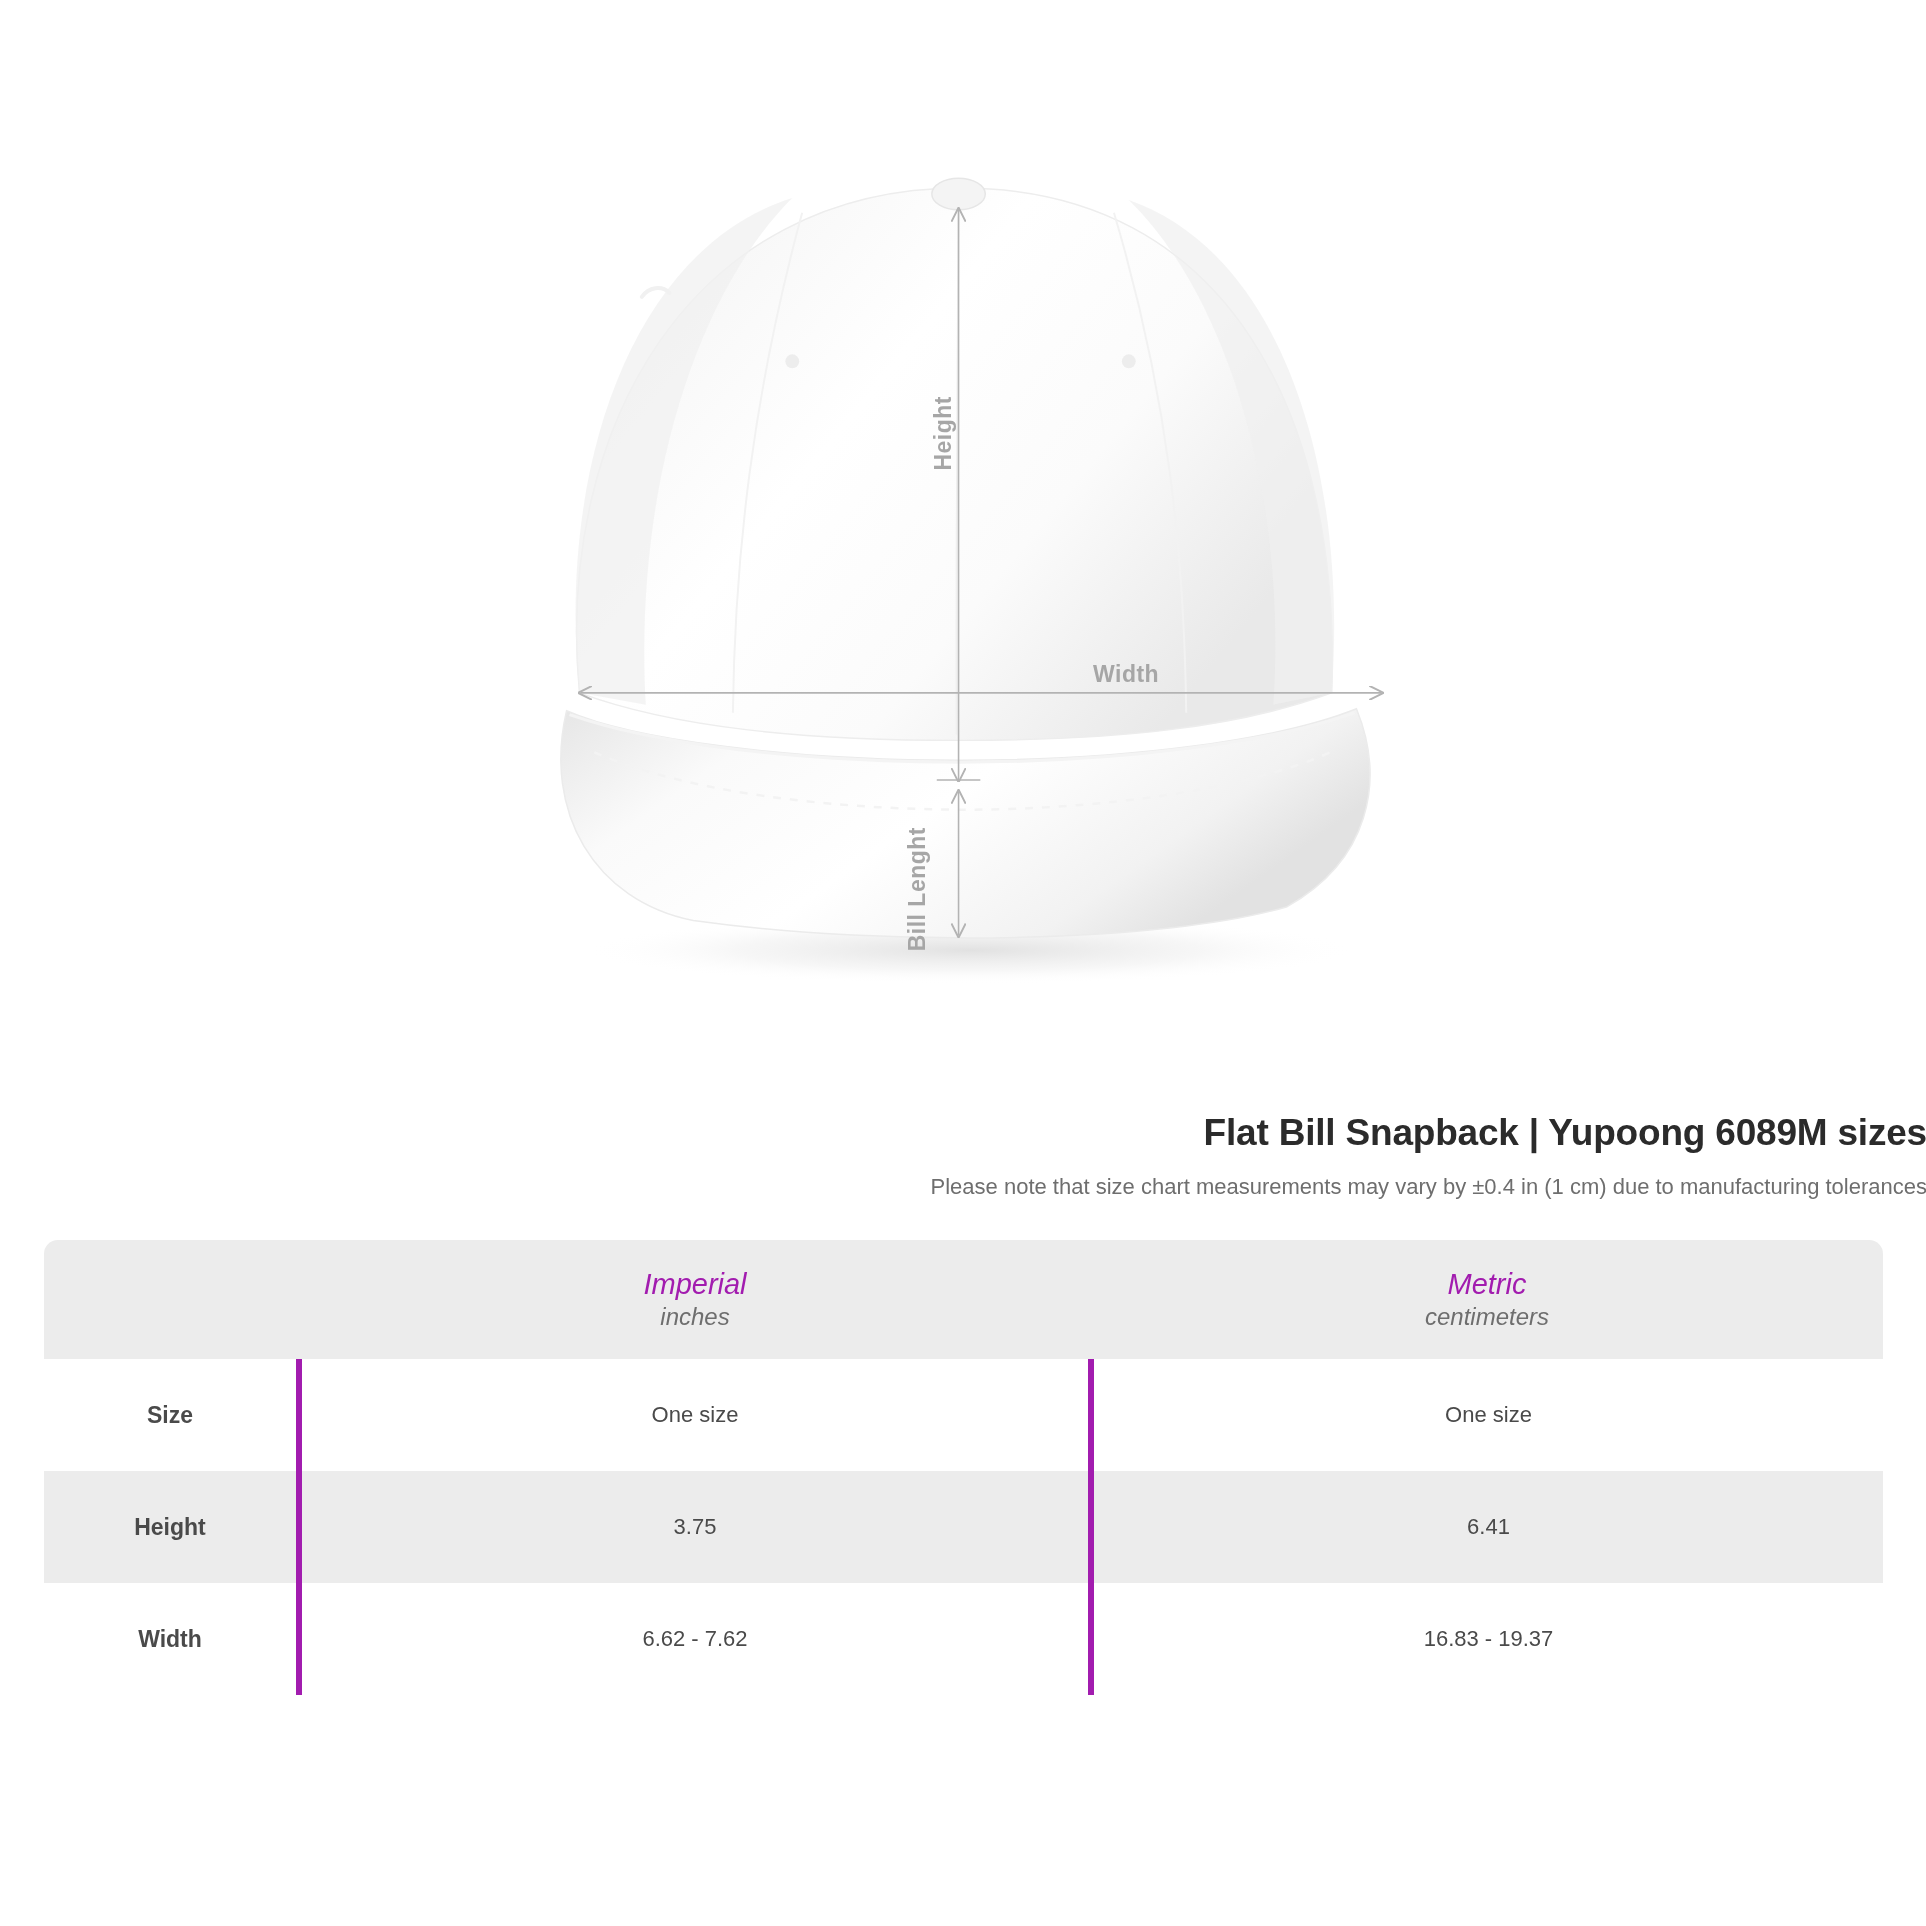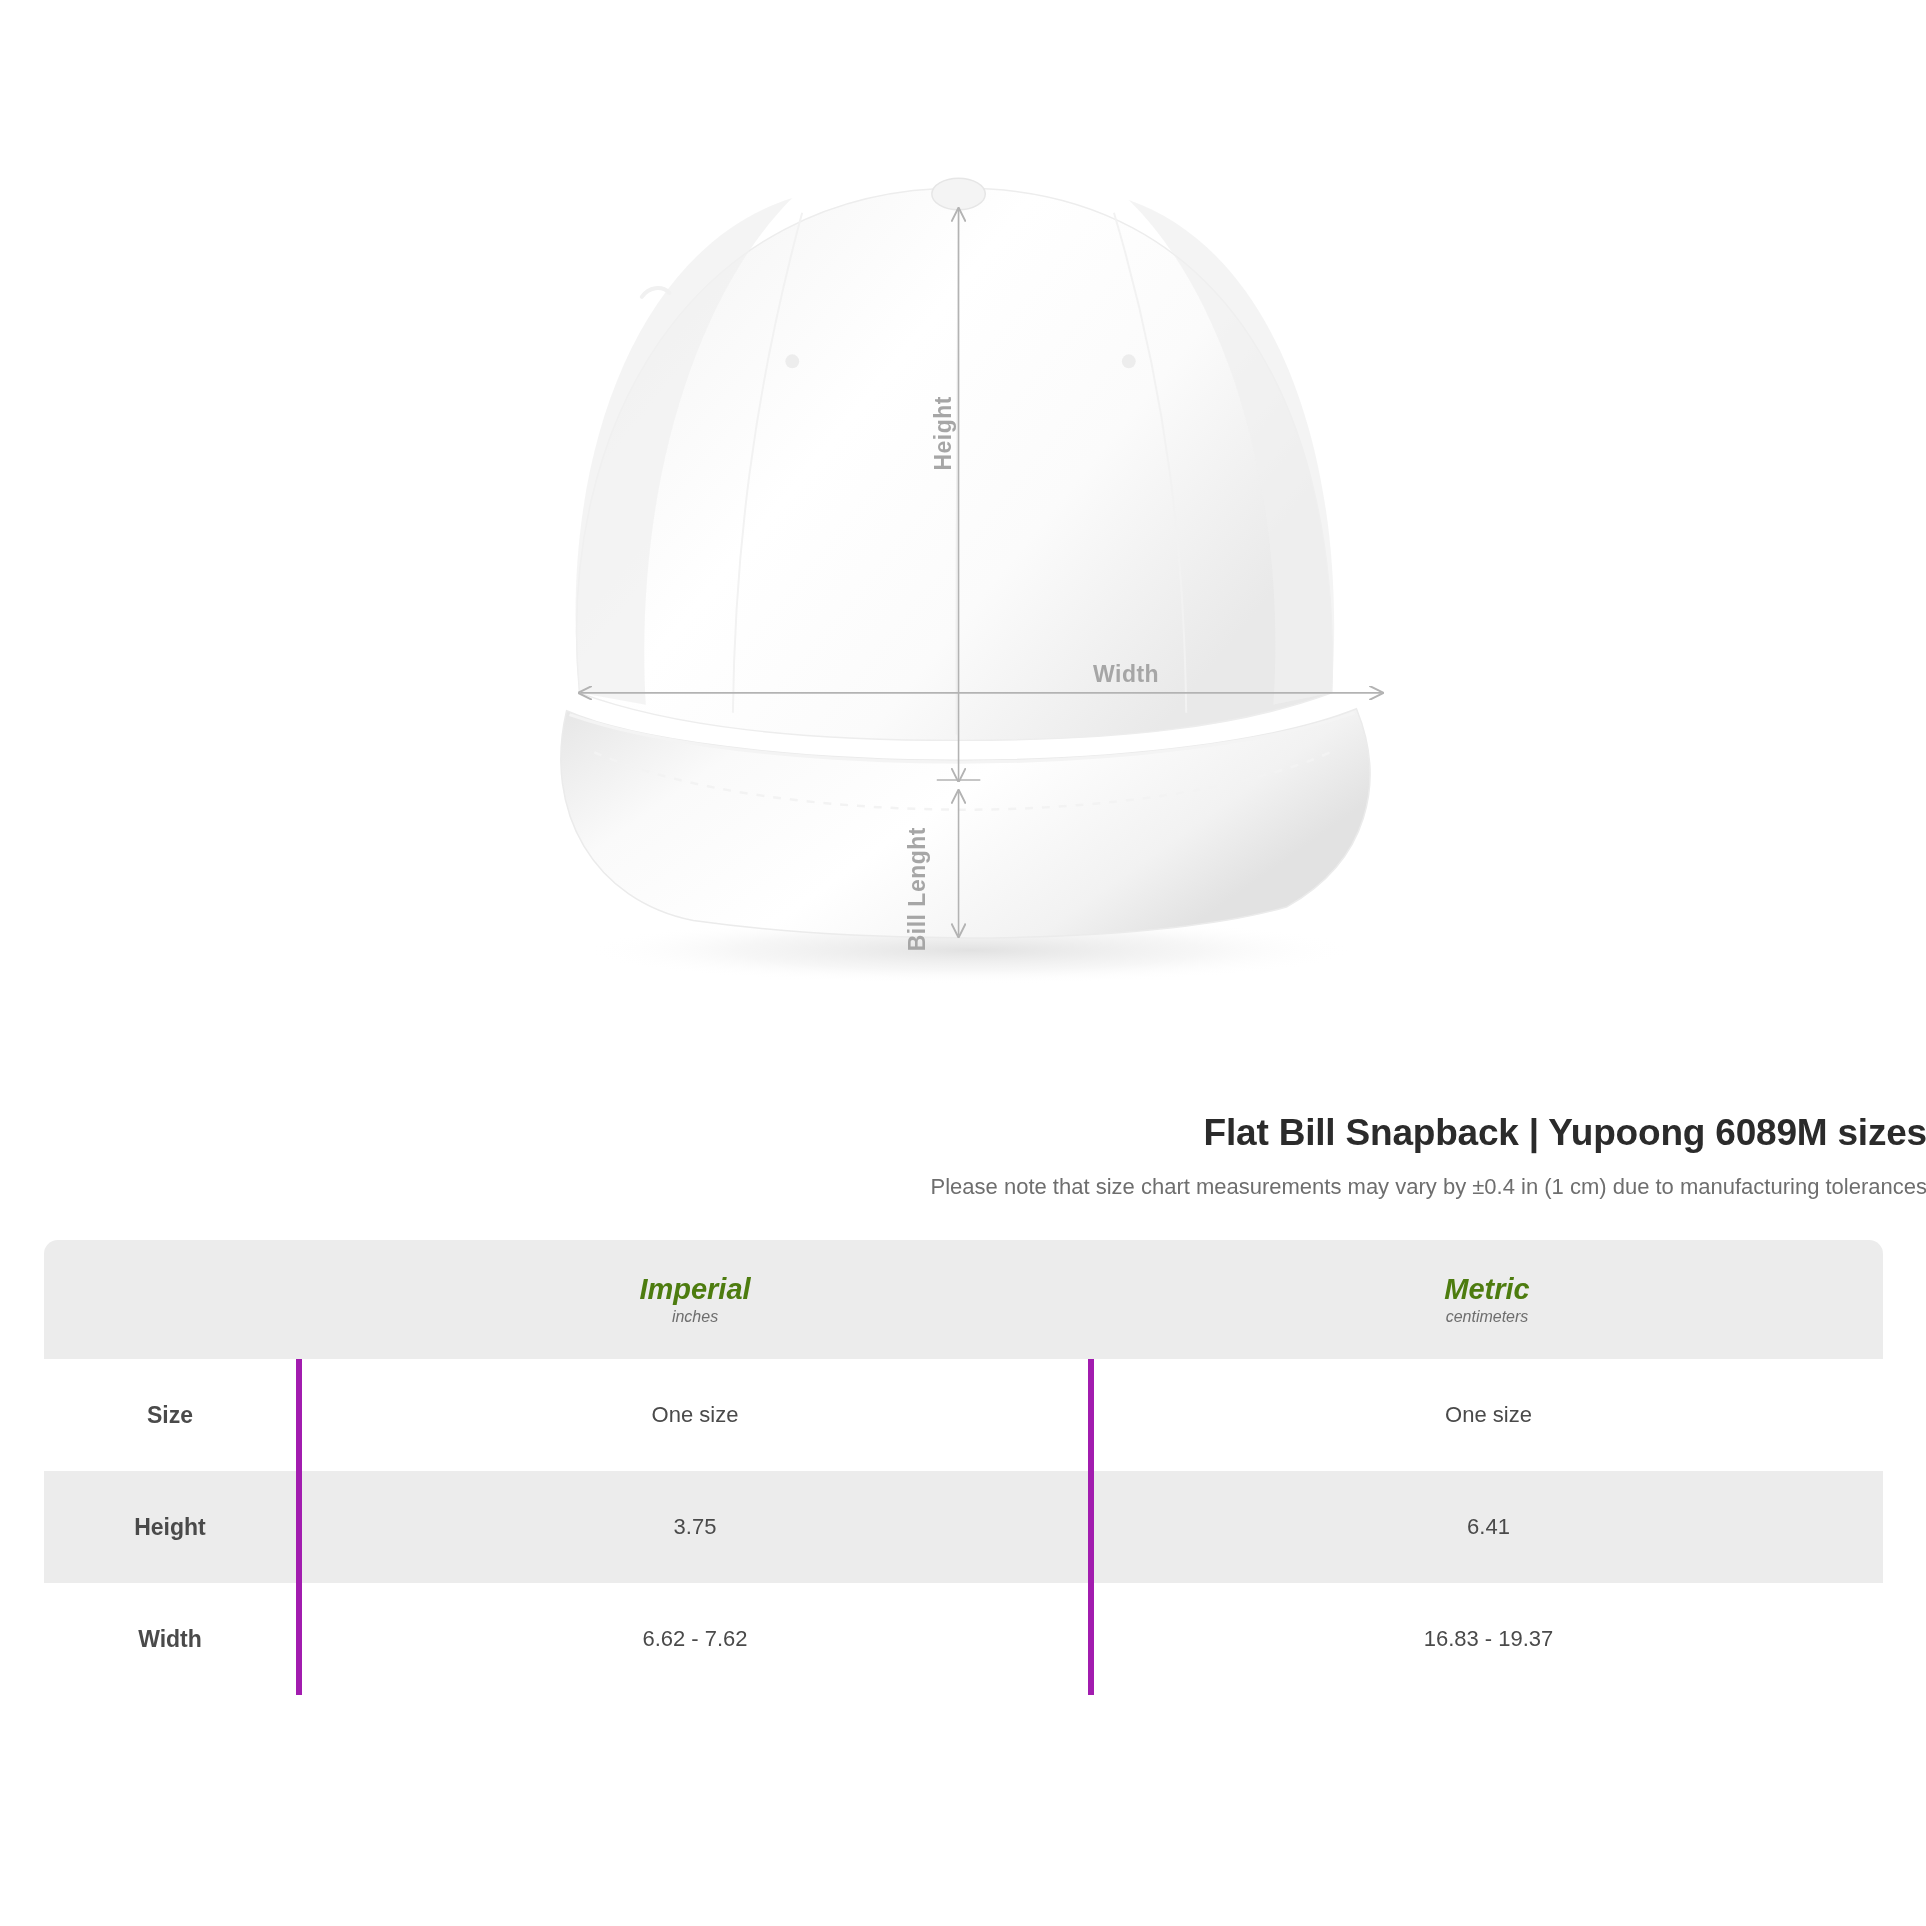--- a/index.html
+++ b/index.html
@@ -105,27 +105,27 @@
     text-align: center;
   }
   .unit-head-row td.first {
     border-top-left-radius: 14px;
   }
   .unit-head-row td.last {
     border-top-right-radius: 14px;
   }
   .unit-name {
     font-size: 29px;
-    font-weight: bold;
+    font-weight: normal;
     font-style: italic;
-    color: #4d7c0f;
+    color: #a21caf;
     line-height: 1.15;
   }
   .unit-sub {
-    font-size: 16px;
+    font-size: 24px;
     font-style: italic;
     color: #6e6e6e;
     margin-top: 2px;
   }
 
   .data-row td {
     height: 112px;
     vertical-align: middle;
     text-align: center;
     font-size: 22px;

